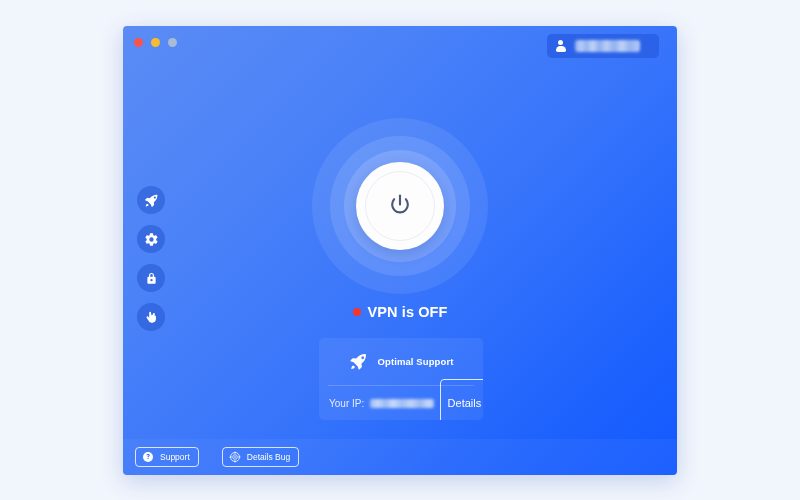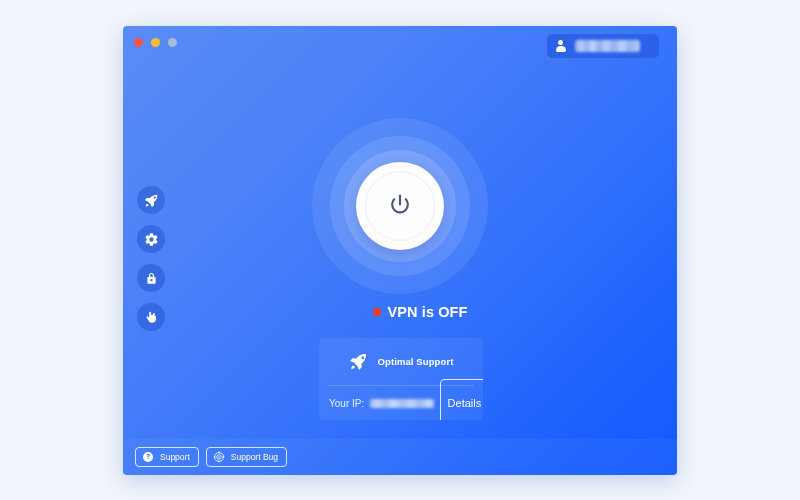--- a/index.html
+++ b/index.html
@@ -172,21 +172,20 @@
   
   #status-row {
     position: absolute;
     left: 0;
     top: 278px;
     width: 100%;
     display: flex;
     align-items: center;
     justify-content: center;
     gap: 7px;
-    padding-left: 20px;
   }
   #status-dot {
     width: 8px;
     height: 8px;
     border-radius: 50%;
     background: #f5372b;
     flex: none;
   }
   #status-text {
     font-size: 14.5px;
@@ -264,21 +263,21 @@
   #bottom-bar {
     position: absolute;
     left: 0;
     bottom: 0;
     width: 100%;
     height: 36px;
     background: rgba(255, 255, 255, 0.045);
     display: flex;
     align-items: center;
     padding-left: 12px;
-    gap: 7px;
+    gap: 23px;
     box-sizing: border-box;
   }
   .bottom-btn {
     display: flex;
     align-items: center;
     gap: 6px;
     height: 20px;
     padding: 0 8px 0 6px;
     border: 1px solid rgba(255, 255, 255, 0.8);
     border-radius: 4px;
@@ -381,18 +380,18 @@
       <span>Support</span>
     </button>
 
     <button class="bottom-btn">
       <svg width="12" height="12" viewBox="0 0 24 24">
         <circle cx="12" cy="12" r="9" fill="none" stroke="#ffffff" stroke-width="1.6"></circle>
         <circle cx="12" cy="12" r="4.6" fill="none" stroke="#ffffff" stroke-width="1.5"></circle>
         <circle cx="12" cy="12" r="1.6" fill="#ffffff"></circle>
         <path stroke="#ffffff" stroke-width="1.5" stroke-linecap="round" d="M12 1.8v3.2M12 19v3.2M1.8 12h3.2M19 12h3.2"></path>
       </svg>
-      <span>Support Bug</span>
+      <span>Details Bug</span>
     </button>
 
   </div>
 
 </div>
 
 </body></html>

